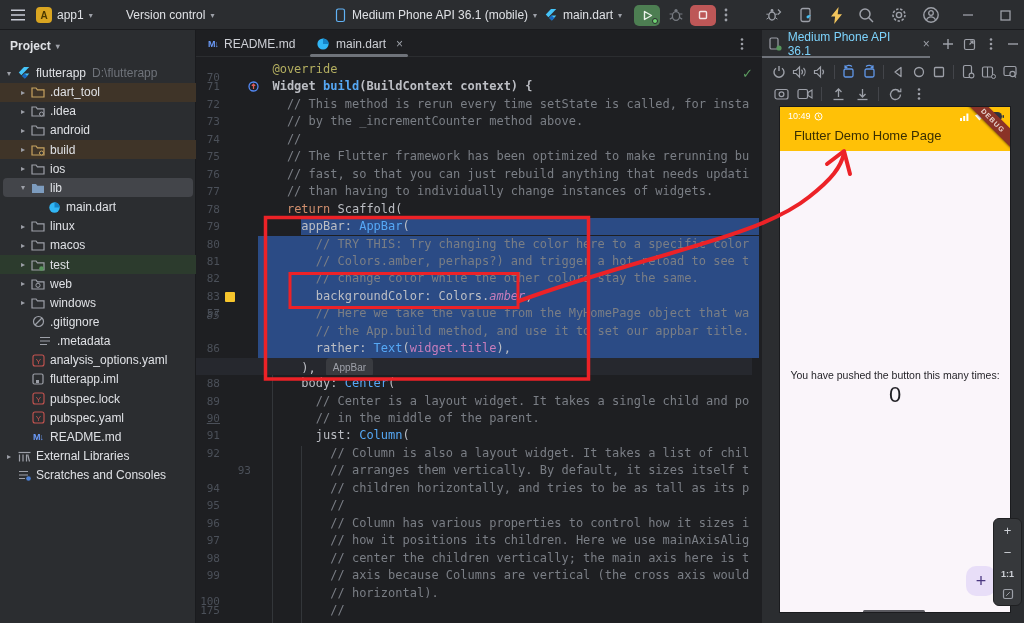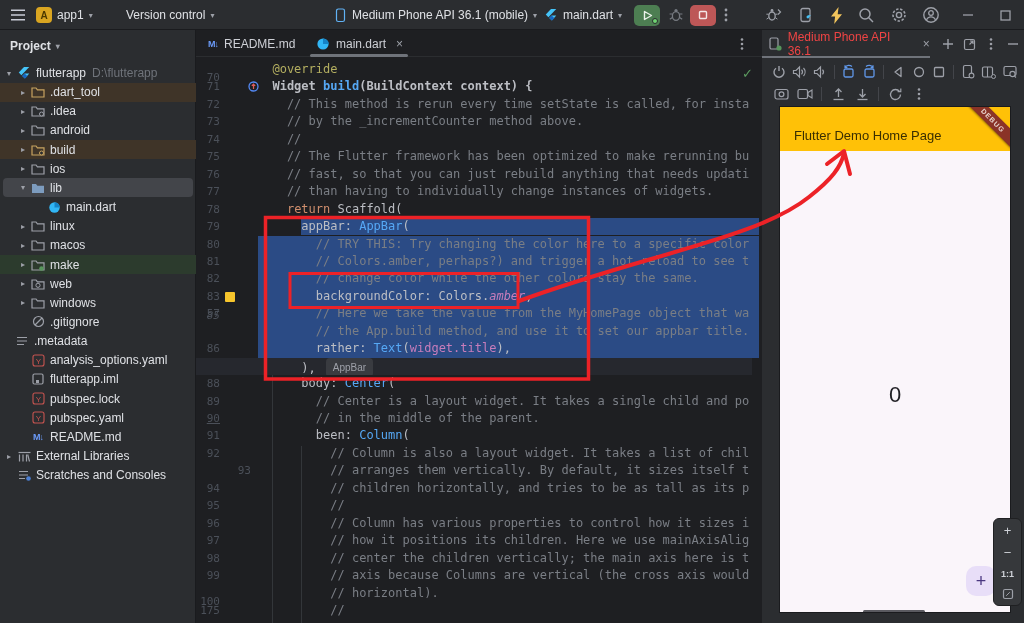--- a/index.html
+++ b/index.html
@@ -305,21 +305,21 @@
         <span class="tlb">macos</span>
       </div>
       <div class="trow bg-test" style="top: 225px; padding-left: 16px;">
         <span class="chv">▸</span>
         <span class="tic">
           <svg width="14" height="14" viewBox="0 0 14 14">
             <path d="M1 3h4l1.4 1.8H13V12H1z" fill="none" stroke="#9DA0A8" stroke-width="1.2"></path>
             <circle cx="10.5" cy="10.5" r="2.3" fill="#57965C"></circle>
           </svg>
         </span>
-        <span class="tlb">make</span>
+        <span class="tlb">test</span>
       </div>
       <div class="trow" style="top: 244.15px; padding-left: 16px;">
         <span class="chv">▸</span>
         <span class="tic">
           <svg width="14" height="14" viewBox="0 0 14 14">
             <path d="M1 3h4l1.4 1.8H13V12H1z" fill="none" stroke="#9DA0A8" stroke-width="1.2"></path>
             <circle cx="7" cy="8.3" r="2.1" fill="none" stroke="#9DA0A8" stroke-width="1"></circle>
           </svg>
         </span>
         <span class="tlb">web</span>
@@ -336,21 +336,21 @@
       <div class="trow" style="top: 282.45px; padding-left: 16px;">
         <span class="chv"></span>
         <span class="tic">
           <svg width="13" height="13" viewBox="0 0 13 13">
             <circle cx="6.5" cy="6.5" r="5" fill="none" stroke="#9DA0A8" stroke-width="1.2"></circle>
             <path d="M3 10L10 3" stroke="#9DA0A8" stroke-width="1.2"></path>
           </svg>
         </span>
         <span class="tlb">.gitignore</span>
       </div>
-      <div class="trow" style="top: 301.6px; padding-left: 0;">
+      <div class="trow" style="top: 301.6px; padding-left: 23px;">
         <span class="chv"></span>
         <span class="tic">
           <svg width="12" height="12" viewBox="0 0 12 12">
             <g stroke="#9DA0A8" stroke-width="1.2">
               <path d="M1 2.5h10M1 6h10M1 9.5h7"></path>
             </g>
           </svg>
         </span>
         <span class="tlb">.metadata</span>
       </div>
@@ -522,21 +522,21 @@
         <div class="cl" style="top: 244.3px;"><span class="tok-c">        // Here we take the value from the MyHomePage object that was created by</span></div>
         <div class="selrect" style="top: 261.75px; left: 62px; width: 501px;"></div>
         <div class="cl" style="top: 261.75px;"><span class="tok-c">        // the App.build method, and use it to set our appbar title.</span></div>
         <div class="selrect" style="top: 279.2px; left: 62px; width: 501px;"></div>
         <div class="cl" style="top: 279.2px;"><span class="tok-p">        rather: </span><span class="tok-f">Text</span><span class="tok-p">(</span><span class="tok-m">widget.title</span><span class="tok-p">),</span></div>
         <div class="curline" style="top: 296.65px;"></div>
         <div class="cl" style="top: 296.65px;"><span class="tok-p">      ),</span><span class="inlay">AppBar</span></div>
         <div class="cl" style="top: 314.1px;"><span class="tok-p">      body: </span><span class="tok-f">Center</span><span class="tok-p">(</span></div>
         <div class="cl" style="top: 331.55px;"><span class="tok-c">        // Center is a layout widget. It takes a single child and positions it</span></div>
         <div class="cl" style="top: 349px;"><span class="tok-c">        // in the middle of the parent.</span></div>
-        <div class="cl" style="top: 366.45px;"><span class="tok-p">        been: </span><span class="tok-f">Column</span><span class="tok-p">(</span></div>
+        <div class="cl" style="top: 366.45px;"><span class="tok-p">        just: </span><span class="tok-f">Column</span><span class="tok-p">(</span></div>
         <div class="cl" style="top: 383.9px;"><span class="tok-c">          // Column is also a layout widget. It takes a list of children and</span></div>
         <div class="cl" style="top: 401.35px;"><span class="tok-c">          // arranges them vertically. By default, it sizes itself to fit its</span></div>
         <div class="cl" style="top: 418.8px;"><span class="tok-c">          // children horizontally, and tries to be as tall as its parent.</span></div>
         <div class="cl" style="top: 436.25px;"><span class="tok-c">          //</span></div>
         <div class="cl" style="top: 453.7px;"><span class="tok-c">          // Column has various properties to control how it sizes itself and</span></div>
         <div class="cl" style="top: 471.15px;"><span class="tok-c">          // how it positions its children. Here we use mainAxisAlignment to</span></div>
         <div class="cl" style="top: 488.6px;"><span class="tok-c">          // center the children vertically; the main axis here is the vertical</span></div>
         <div class="cl" style="top: 506.05px;"><span class="tok-c">          // axis because Columns are vertical (the cross axis would be</span></div>
         <div class="cl" style="top: 523.5px;"><span class="tok-c">          // horizontal).</span></div>
         <div class="cl" style="top: 540.95px;"><span class="tok-c">          //</span></div>
@@ -546,21 +546,21 @@
 </div>
 
 <div id="rpanel">
   <div id="rtabs">
     <span class="ricon" style="width:26px">
       <svg width="14" height="14" viewBox="0 0 14 14">
           <rect x="2" y="1" width="8" height="11" rx="1.5" fill="none" stroke="#9DA0A8" stroke-width="1.2"></rect>
           <circle cx="11" cy="11" r="2.6" fill="#57965C"></circle>
         </svg>
     </span>
-    <span style="color:#ef4444">Medium Phone API 36.1</span>
+    <span style="color:#7dd3fc">Medium Phone API 36.1</span>
     <span class="ricon" style="font-size:12px">×</span>
     <span class="ricon">
       <svg width="12" height="12" viewBox="0 0 12 12">
           <path d="M6 1v10M1 6h10" stroke="#9DA0A8" stroke-width="1.4"></path>
         </svg>
     </span>
     <span style="flex:1"></span>
     <span class="ricon">
       <svg width="13" height="13" viewBox="0 0 13 13">
           <rect x="1.5" y="1.5" width="10" height="10" rx="1.5" fill="none" stroke="#9DA0A8" stroke-width="1.2"></rect>
@@ -695,23 +695,46 @@
             <circle cx="2" cy="2.5" r="1.3"></circle>
             <circle cx="2" cy="7" r="1.3"></circle>
             <circle cx="2" cy="11.5" r="1.3"></circle>
           </g>
         </svg>
       </span>
   </div>
 
   <div id="screen">
     <div id="emappbar">
+      <div id="emstatus">
+        <span>10:49</span>
+        <svg width="9" height="9" viewBox="0 0 9 9" style="margin-left:3px">
+            <circle cx="4.5" cy="4.5" r="3.5" fill="none" stroke="#fff" stroke-width="1"></circle>
+            <path d="M4.5 2.6v2l1.3.9" fill="none" stroke="#fff" stroke-width=".9"></path>
+          </svg>
+        <span style="flex:1"></span>
+        <svg width="11" height="9" viewBox="0 0 11 9">
+            <g fill="#fff">
+              <rect x="0" y="6" width="2" height="3"></rect>
+              <rect x="3.2" y="4" width="2" height="5"></rect>
+              <rect x="6.4" y="1.5" width="2" height="7.5"></rect>
+            </g>
+          </svg>
+        <svg width="11" height="9" viewBox="0 0 11 9" style="margin-left:3px">
+            <path d="M1 3.5a7 7 0 0 1 9 0L5.5 8.5z" fill="#fff"></path>
+          </svg>
+        <svg width="16" height="9" viewBox="0 0 16 9" style="margin-left:3px">
+            <rect x="0" y="0" width="14" height="9" rx="4.5" fill="#2E3440"></rect>
+            <rect x="14.5" y="3" width="1.5" height="3" rx=".7" fill="#2E3440"></rect>
+          </svg>
+      </div>
       <div id="emtitle">Flutter Demo Home Page</div>
       <div id="debugribbon">DEBUG</div>
     </div>
+    <div id="counterlabel">You have pushed the button this many times:</div>
     <div id="countervalue">0</div>
     <div id="fab">
         <span>+</span>
       </div>
     <div id="navpill"></div>
   </div>
 
   <div id="zoomctl">
     <span class="zi">+</span>
     <span class="zi">−</span>

